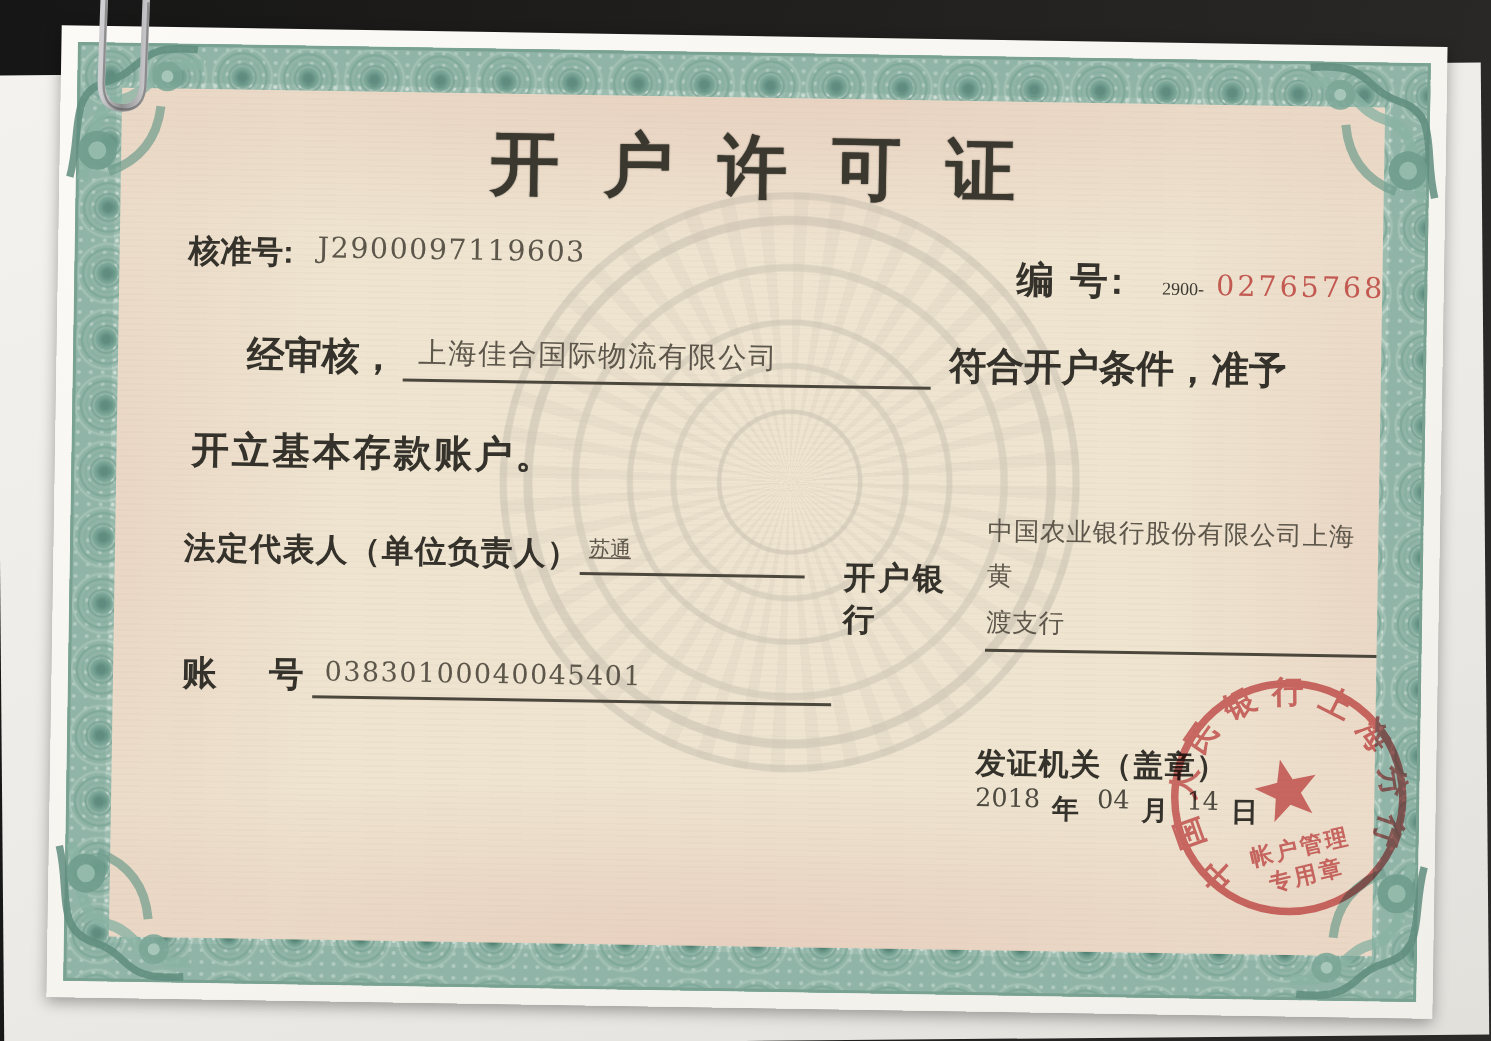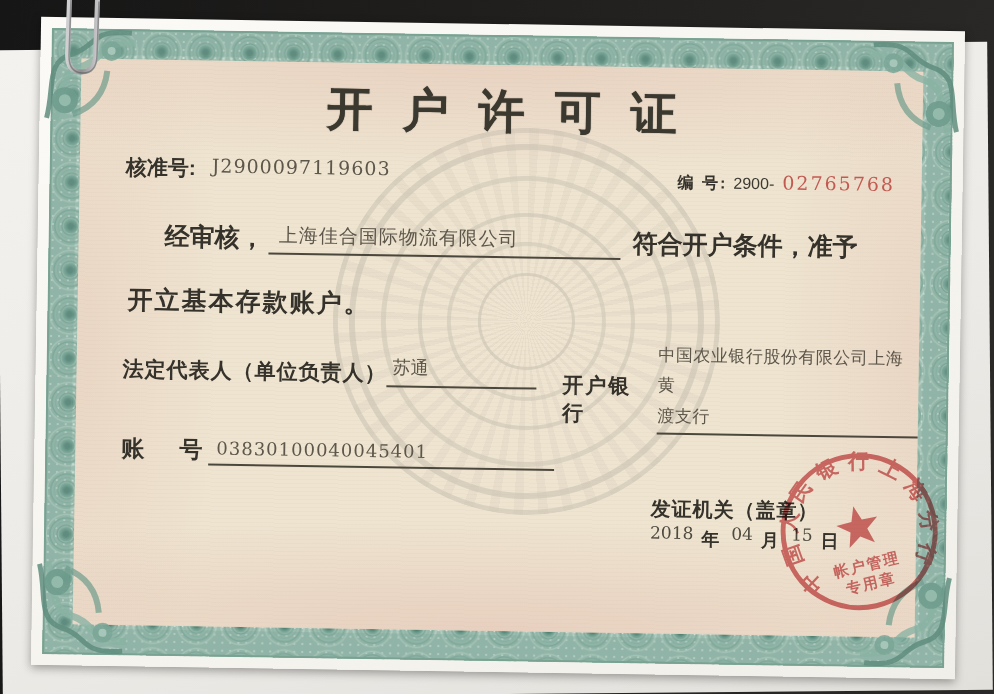--- a/index.html
+++ b/index.html
@@ -62,37 +62,37 @@
     font-family:"DejaVu Serif",serif;font-weight:700;font-size:46px;color:#3b382f;
     letter-spacing:30px;text-indent:30px;text-shadow:0 0 1px #3b382f;}
 
   .row-approval{position:absolute;top:94px;left:46px;display:flex;align-items:flex-end;}
   .lbl{font-weight:700;color:#35322b;}
   .row-approval .lbl{font-size:21px;}
   .typed{font-family:"DejaVu Serif",serif;color:#5d564a;}
   .approval-val{font-size:19px;margin-left:16px;transform:translateY(-6px);letter-spacing:1px;}
 
   .row-serial{position:absolute;top:102px;left:598px;display:flex;align-items:baseline;white-space:nowrap;}
-  .row-serial .lbl{font-size:16px;letter-spacing:2px;text-align:right;}
-  .serial-prefix{font-size:16px;color:#3c3931;margin-left:6px;font-family:Liberation Sans, sans-serif;}
+  .row-serial .lbl{font-size:25px;letter-spacing:2px;text-align:right;}
+  .serial-prefix{font-size:12px;color:#3c3931;margin-left:24px;font-family:Liberation Serif, serif;}
   .serial-number{font-size:19px;color:#c25a52;margin-left:8px;letter-spacing:2px;font-family:"DejaVu Serif",serif;}
 
   .row-reviewed{position:absolute;top:160px;left:86px;display:flex;align-items:flex-end;white-space:nowrap;}
   .row-reviewed .lbl{font-size:25px;}
   .u-line{border-bottom:2px solid #4c473d;}
   .company-line{width:352px;margin-left:4px;}
   .company-line .typed{font-size:19px;display:inline-block;padding:0 0 4px 10px;letter-spacing:1px;}
   .condition{font-size:25px;margin-left:12px;}
 
   .row-accttype{position:absolute;top:224px;left:50px;font-size:25px;font-weight:700;color:#35322b;letter-spacing:2px;}
 
   .row-legalrep{position:absolute;top:292px;left:46px;display:flex;align-items:flex-end;white-space:nowrap;}
   .row-legalrep .lbl{font-size:21px;letter-spacing:1px;}
   .legalrep-line{width:150px;}
-  .legalrep-line .typed{font-size:18px;display:inline-block;padding:0 0 6px 6px;}
+  .legalrep-line .typed{font-size:14px;display:inline-block;padding:0 0 6px 6px;text-decoration:underline;}
 
   .bank-group{position:absolute;top:272px;left:486px;display:flex;align-items:flex-end;}
   .bank-group .lbl{font-size:21px;letter-spacing:2px;padding-bottom:6px;}
   .bank-value{width:262px;margin-left:4px;font-size:17px;line-height:1.78;padding-bottom:2px;}
   .bank-value .typed{display:block;letter-spacing:.5px;}
 
   .row-account{position:absolute;top:374px;left:46px;display:flex;align-items:flex-end;white-space:nowrap;}
   .row-account .lbl{font-size:23px;letter-spacing:6px;}
   .account-line{width:346px;}
   .account-line .typed{font-size:18px;display:inline-block;padding:0 0 5px 8px;letter-spacing:1px;}
@@ -196,21 +196,21 @@
         <span class="u-line account-line"><span class="typed">03830100040045401</span></span>
       </div>
 
       <div class="issuer-block">
         <div class="issuer-label">发证机关（盖章）</div>
         <div class="date-row">
           <span class="date-num">2018</span>
           <span class="date-unit">年</span>
           <span class="date-num">04</span>
           <span class="date-unit">月</span>
-          <span class="date-num">15</span>
+          <span class="date-num">14</span>
           <span class="date-unit">日</span>
         </div>
       </div>
 
       <svg class="seal" viewBox="0 0 170 170">
         <circle class="seal-ring" cx="85" cy="85" r="76"></circle>
         <defs>
             <path id="sealArc" d="M 40.2,129.8 A 63.4,63.4 0 1 1 129.8,129.8" fill="none"></path>
           </defs>
         <text class="seal-arc-text"><textPath href="#sealArc" startOffset="2" textLength="292" lengthAdjust="spacing">中国人民银行上海分行</textPath></text>

